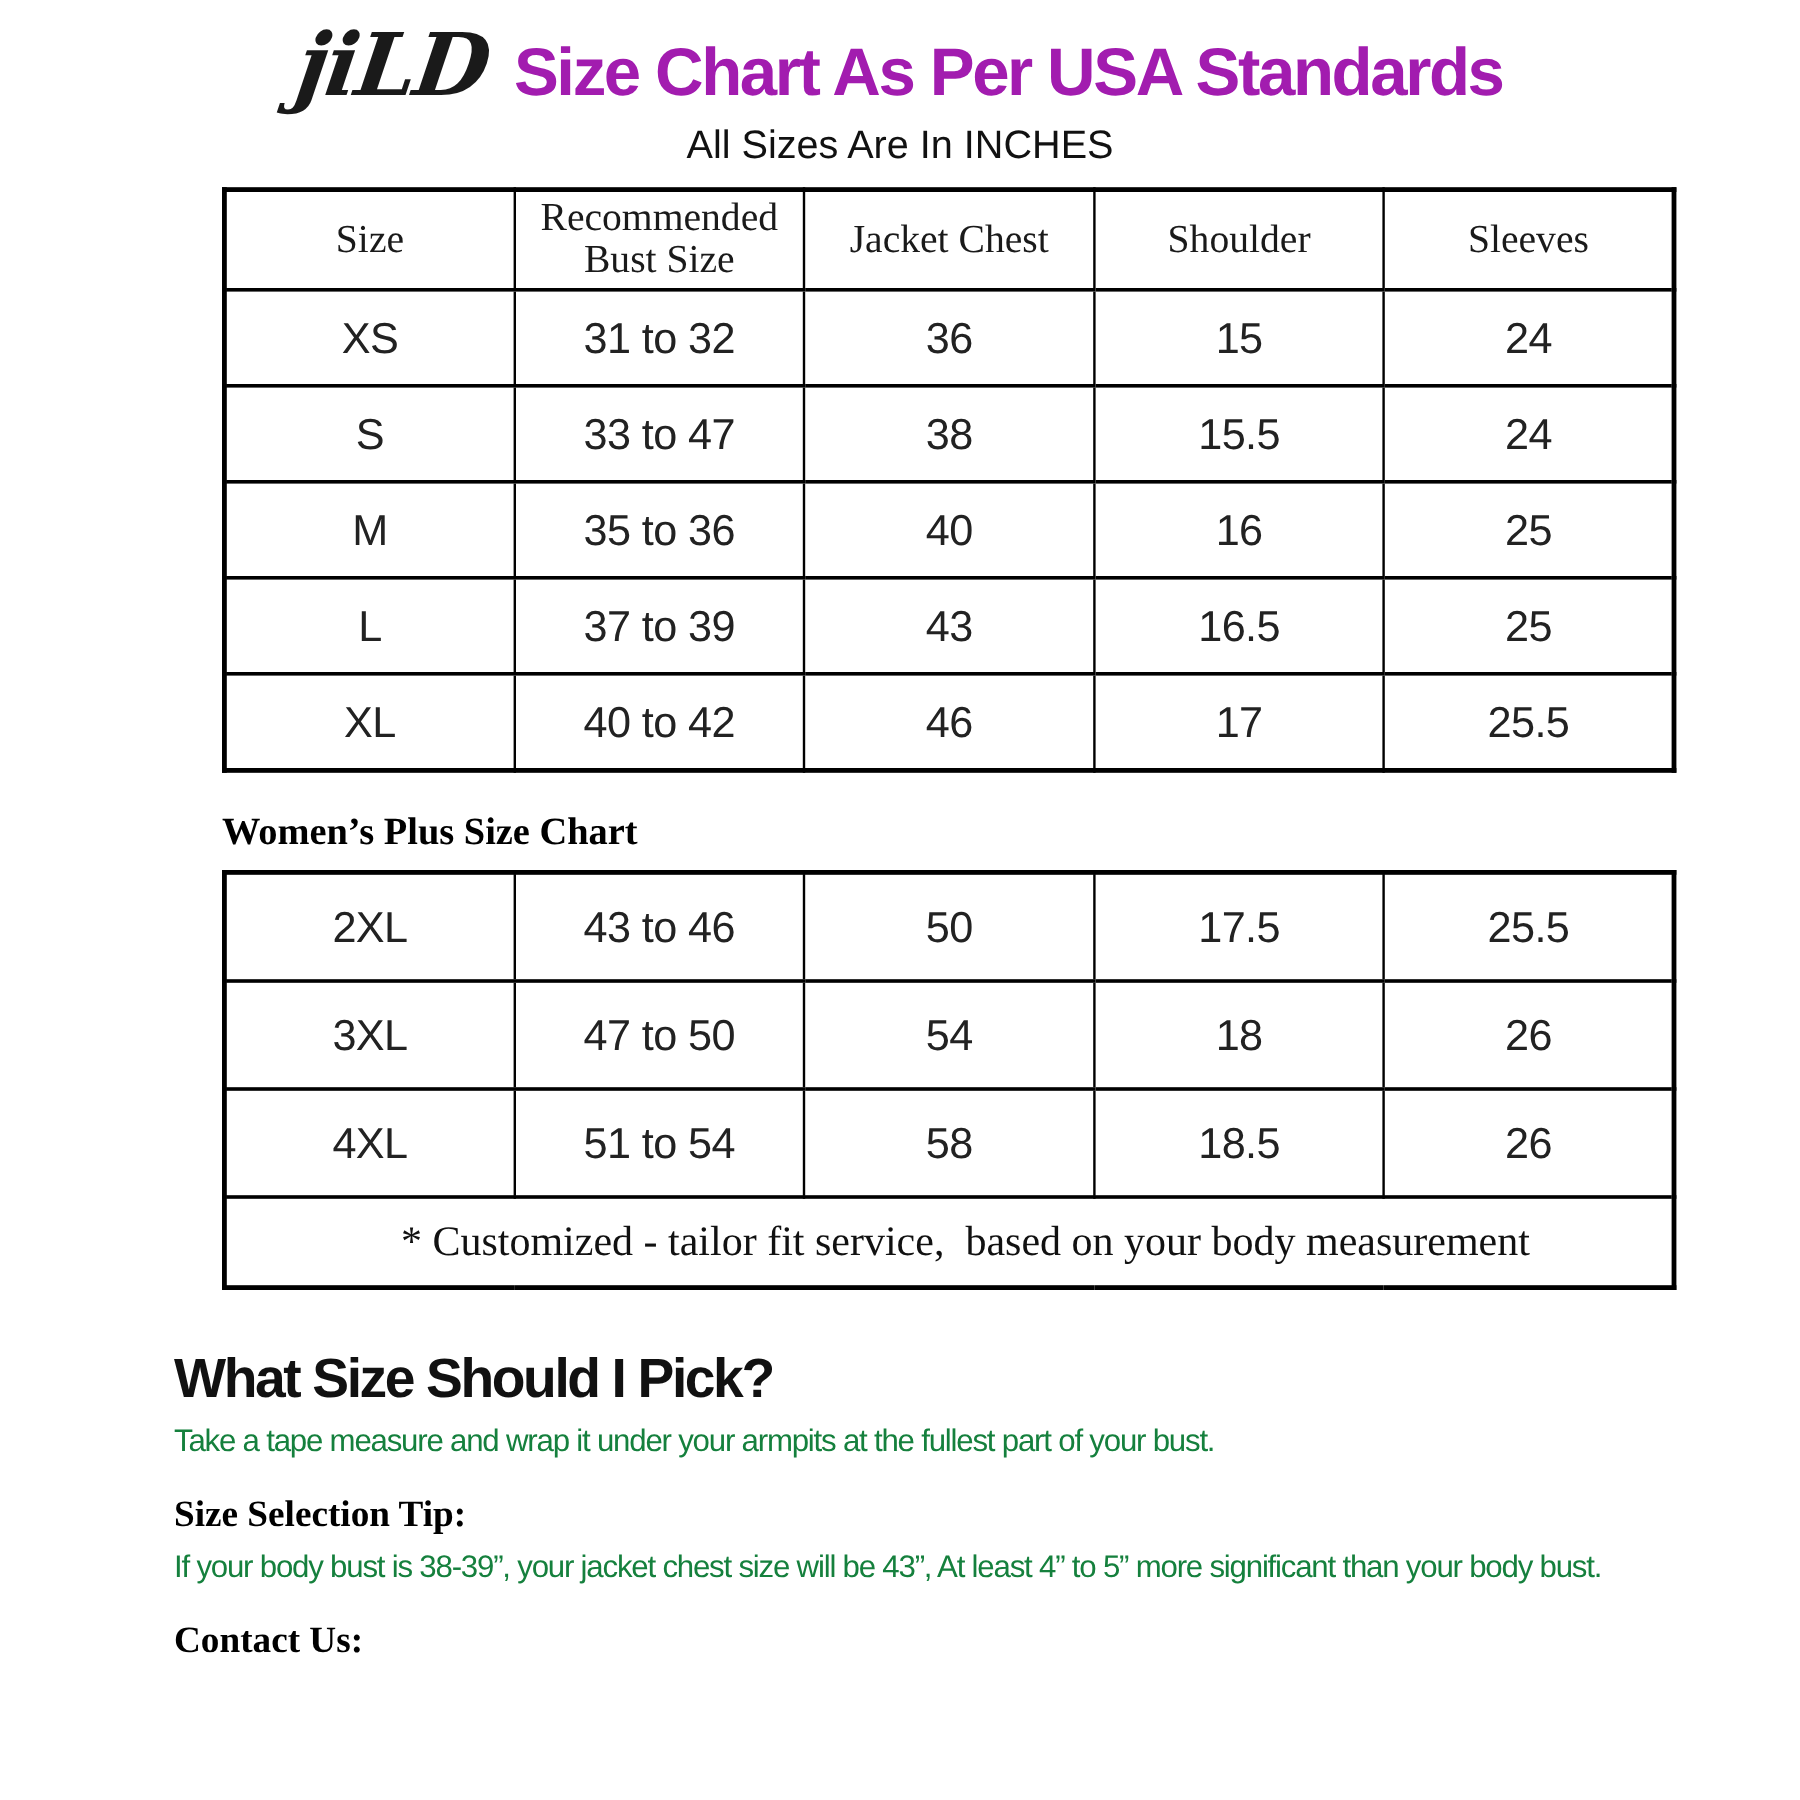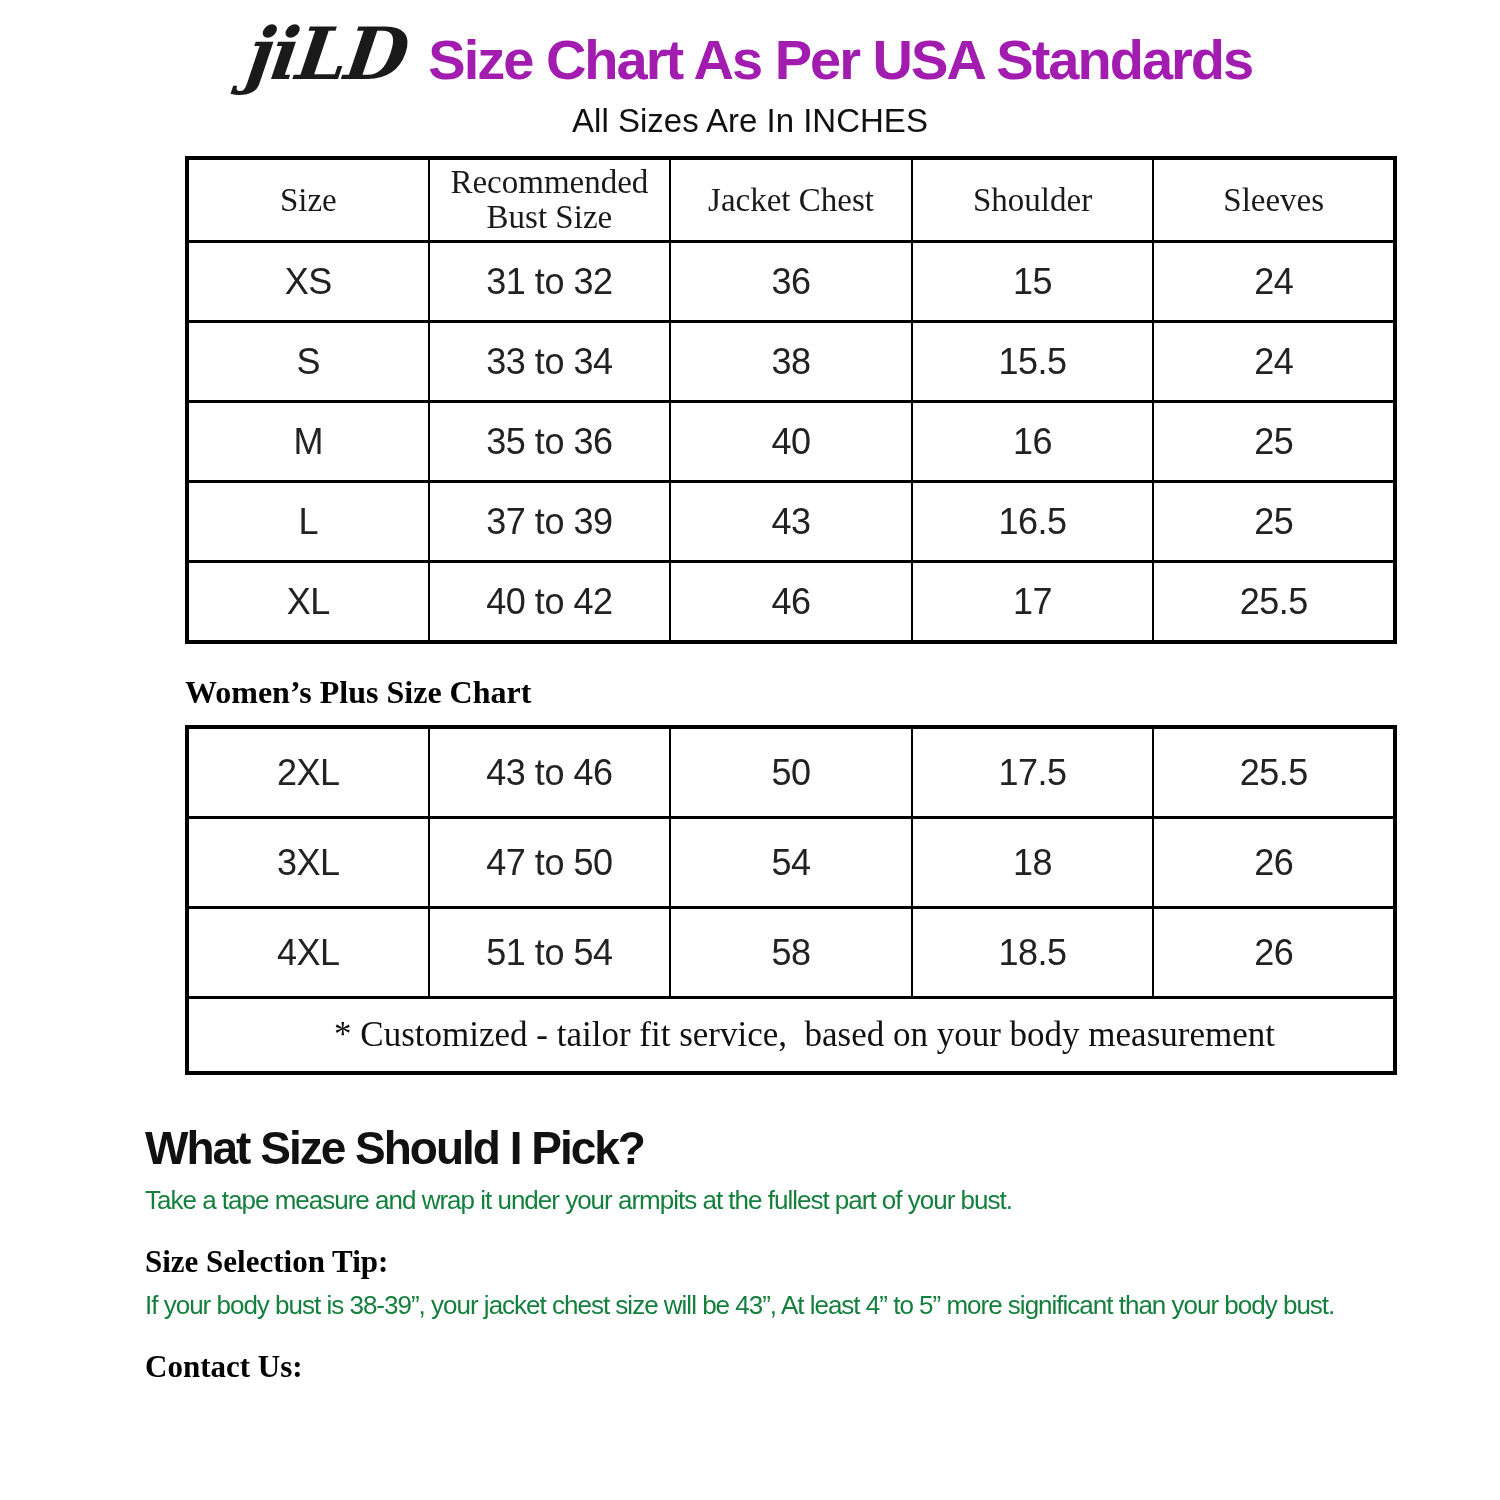--- a/index.html
+++ b/index.html
@@ -166,21 +166,21 @@
         </tr>
         <tr>
           <td class="num">XS</td>
           <td class="num">31 to 32</td>
           <td class="num">36</td>
           <td class="num">15</td>
           <td class="num">24</td>
         </tr>
         <tr>
           <td class="num">S</td>
-          <td class="num">33 to 34</td>
+          <td class="num">33 to 47</td>
           <td class="num">38</td>
           <td class="num">15.5</td>
           <td class="num">24</td>
         </tr>
         <tr>
           <td class="num">M</td>
           <td class="num">35 to 36</td>
           <td class="num">40</td>
           <td class="num">16</td>
           <td class="num">25</td>

